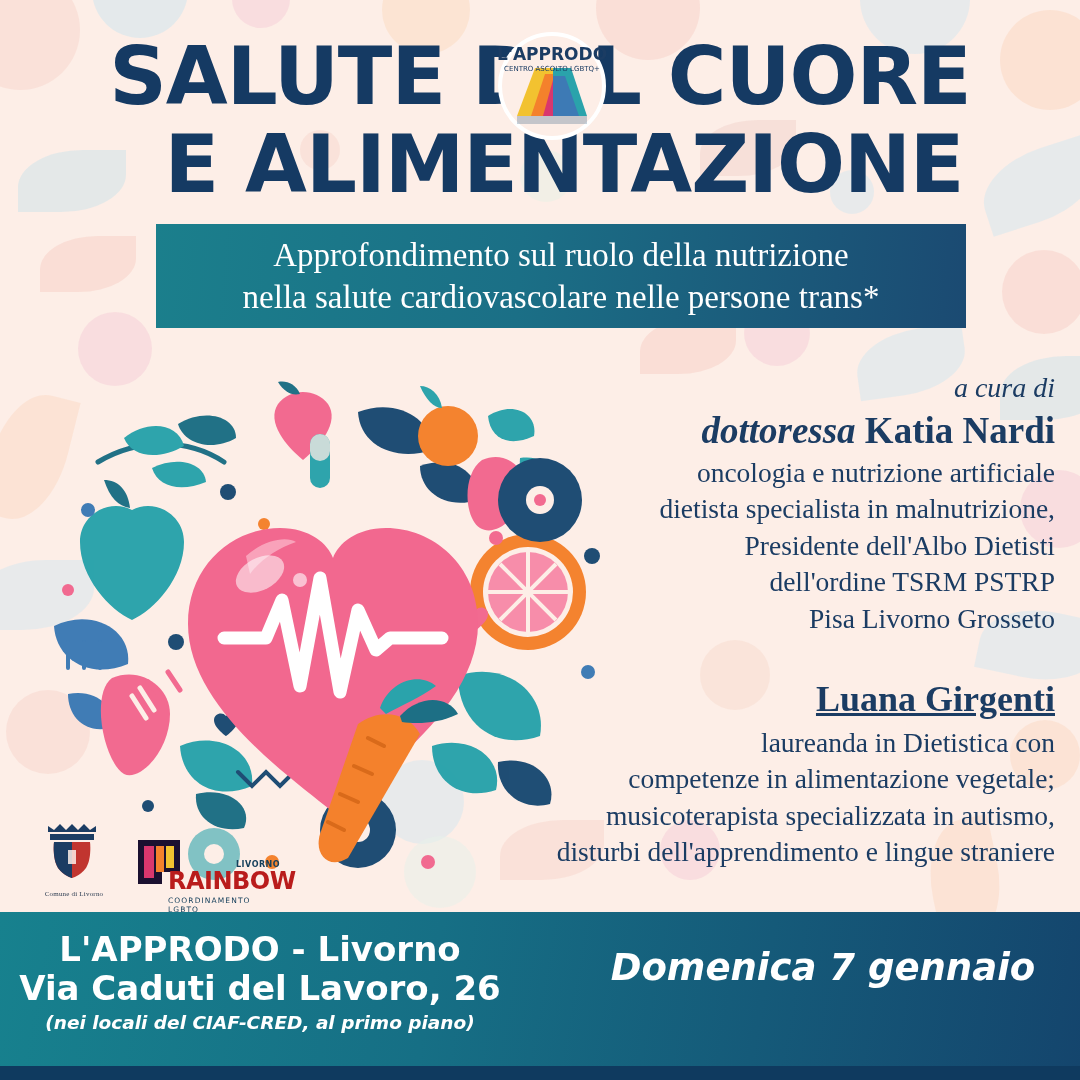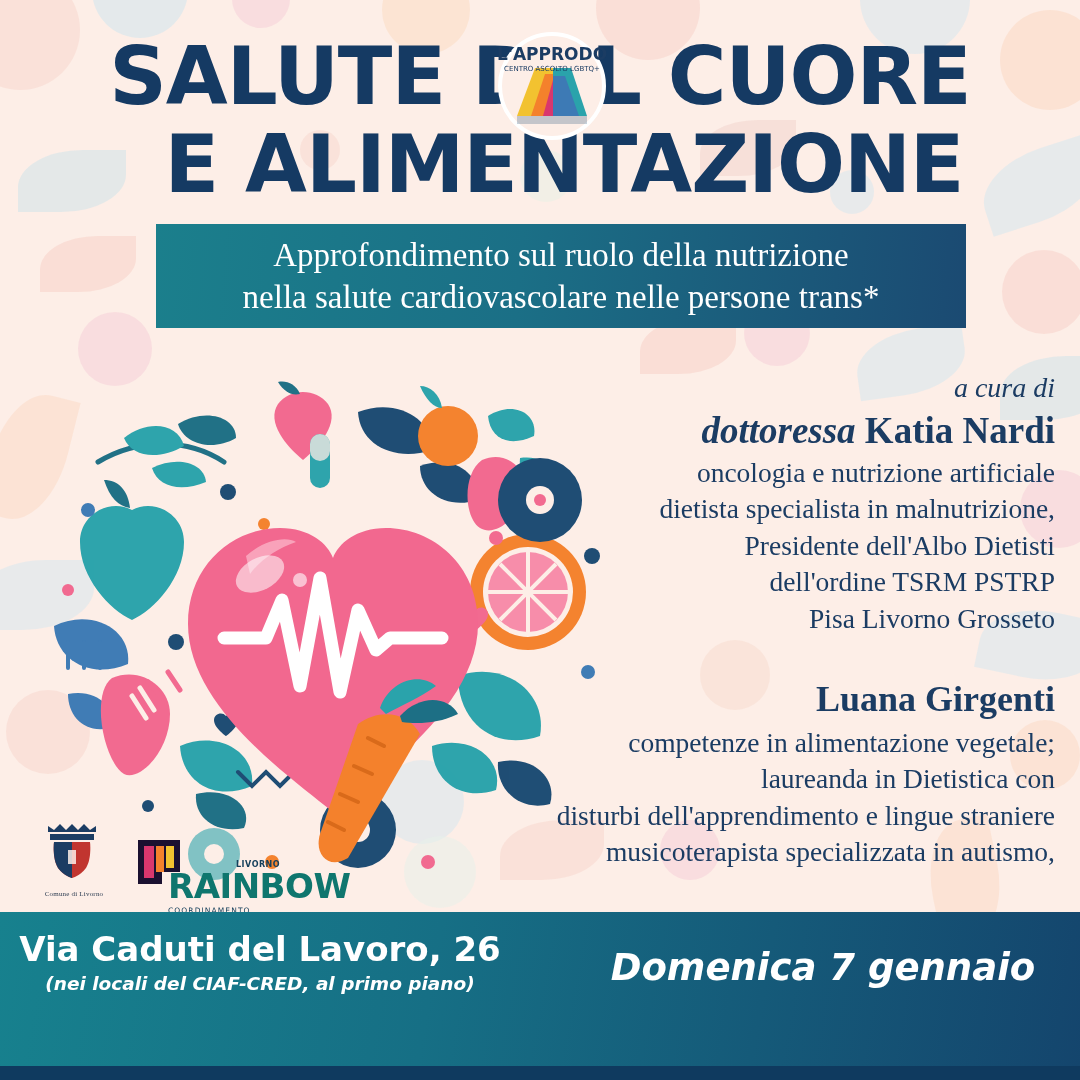--- a/index.html
+++ b/index.html
@@ -125,20 +125,21 @@
   .sp-role {
     font-size: 27.5px;
     line-height: 1.33;
   }
   .speaker-2 {
     margin-top: 42px;
   }
   .speaker-2 .sp-name {
     font-size: 36px;
     margin-bottom: 4px;
+    text-decoration: underline;
   }
 
   
   .logos {
     position: absolute;
     left: 24px;
     top: 818px;
     width: 300px;
     height: 95px;
     z-index: 7;
@@ -159,22 +160,22 @@
   }
   .logo-rainbow {
     position: absolute;
     left: 110px;
     top: 20px;
     width: 150px;
   }
   .rainbow-text {
     font-family: "DejaVu Sans", sans-serif;
     font-weight: bold;
-    font-size: 34px;
-    color: #0f766e;
+    font-size: 24px;
+    color: #b91c1c;
     letter-spacing: -.5px;
     line-height: 1;
   }
   .rainbow-sub {
     font-family: "DejaVu Sans", sans-serif;
     font-size: 7.5px;
     color: #16405c;
     letter-spacing: 1.1px;
     margin-top: 3px;
   }
@@ -423,24 +424,24 @@
       </div>
       <div class="sp-role">oncologia e nutrizione artificiale</div>
       <div class="sp-role">dietista specialista in malnutrizione,</div>
       <div class="sp-role">Presidente dell'Albo Dietisti</div>
       <div class="sp-role">dell'ordine TSRM PSTRP</div>
       <div class="sp-role">Pisa Livorno Grosseto</div>
     </div>
 
     <div class="speaker-2">
       <div class="sp-name">Luana Girgenti</div>
+      <div class="sp-role">laureanda in Dietistica con</div>
       <div class="sp-role">competenze in alimentazione vegetale;</div>
-      <div class="sp-role">laureanda in Dietistica con</div>
+      <div class="sp-role">musicoterapista specializzata in autismo,</div>
       <div class="sp-role">disturbi dell'apprendimento e lingue straniere</div>
-      <div class="sp-role">musicoterapista specializzata in autismo,</div>
     </div>
   </div>
 
   <div class="logos">
     <div class="logo-comune">
       <svg viewBox="0 0 72 64" width="72" height="64" aria-hidden="true">
         <path d="M10 14 L10 8 L16 12 L22 6 L28 12 L34 6 L40 12 L46 6 L52 12 L58 8 L58 14 Z" fill="#1b3c63"></path>
         <path d="M12 16 L56 16 L56 22 L12 22 Z" fill="#1b3c63"></path>
         <path d="M16 24 C16 24 14 40 20 50 C26 58 34 60 34 60 C34 60 42 58 48 50 C54 40 52 24 52 24 Z" fill="#c1352f"></path>
         <path d="M16 24 C16 24 14 40 20 50 C26 58 34 60 34 60 L34 24 Z" fill="#1b3c63"></path>
@@ -459,20 +460,21 @@
       <div style="position:relative;margin-top:-32px;margin-left:34px;">
         <div class="rainbow-small" style="margin-left:68px;">LIVORNO</div>
         <div class="rainbow-text">RAINBOW</div>
         <div class="rainbow-sub">COORDINAMENTO  LGBTQ</div>
       </div>
     </div>
   </div>
 
   <div class="footer-band">
     <div class="footer-left">
+      <div class="fl-1">L'APPRODO - Livorno</div>
       <div class="fl-2">Via Caduti del Lavoro, 26</div>
       <div class="fl-3">(nei locali del CIAF-CRED, al primo piano)</div>
     </div>
 
     <div class="footer-right">
       <div class="fr-1">Domenica 7 gennaio</div>
     </div>
   </div>
 
   <div class="footer-logo">

